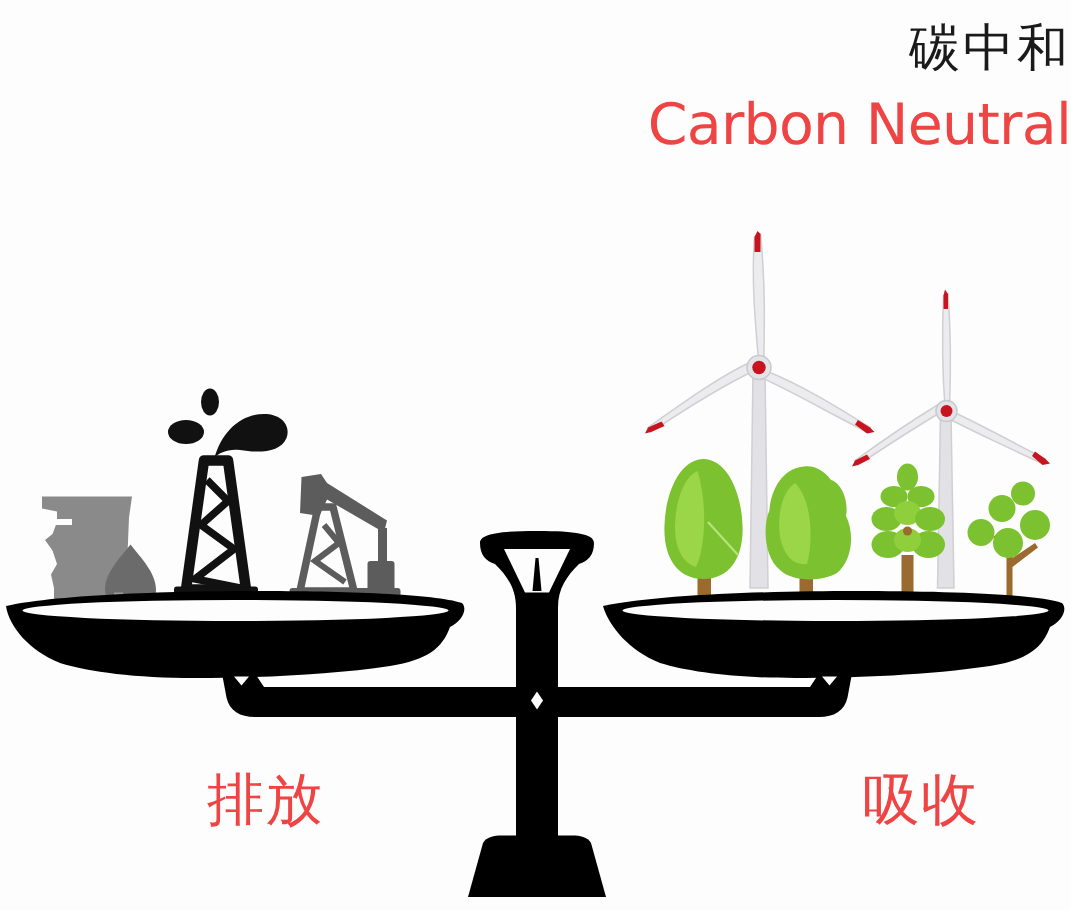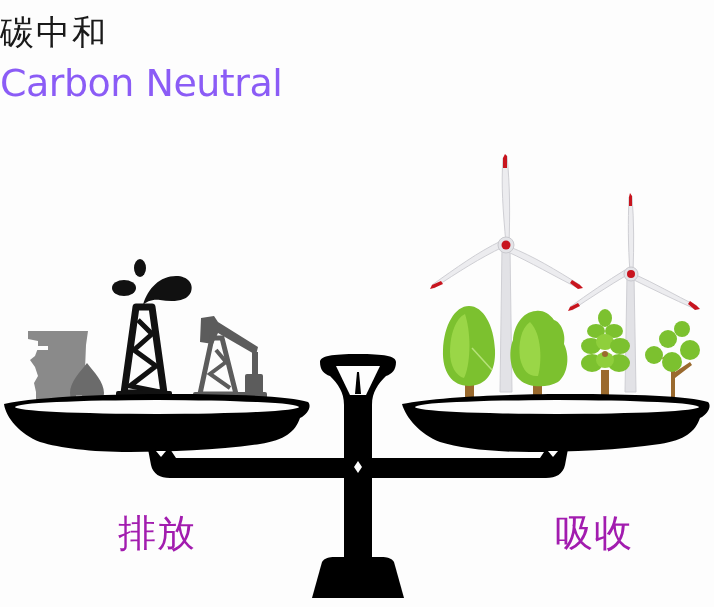--- a/index.html
+++ b/index.html
@@ -4,32 +4,32 @@
   <style>
     html, body { margin: 0; padding: 0; }
     body {
       width: 714px; height: 607px; overflow: hidden;
       background: #fdfdfd;
       position: relative;
       font-family: "DejaVu Sans", sans-serif;
     }
     .title-cn {
       position: absolute; left: 0; width: 714px; top: 12px;
-      text-align: left; font-size: 34px; color: #1a1a1a;
+      text-align: right; font-size: 34px; color: #1a1a1a;
       letter-spacing: 2px; line-height: 40px;
     }
     .title-en {
       position: absolute; left: 0; width: 714px; top: 60px;
-      text-align: left; font-size: 38px; color: #8b5cf6;
+      text-align: right; font-size: 38px; color: #ef4444;
       font-family: "DejaVu Sans", sans-serif; line-height: 46px;
       letter-spacing: -0.5px;
     }
     .label {
-      position: absolute; top: 510px; font-size: 38px; color: #a21caf;
-      line-height: 46px; letter-spacing: 1px;
+      position: absolute; top: 510px; font-size: 38px; color: #ef4444;
+      line-height: 46px; letter-spacing: 1px; margin-left: 20px;
     }
     .label-left { left: 118px; }
     .label-right { left: 555px; }
     svg.scene { position: absolute; left: 0; top: 0; }
   </style>
 </head>
 <body>
 
 <div class="title-cn">碳中和</div>
 <div class="title-en">Carbon Neutral</div>

